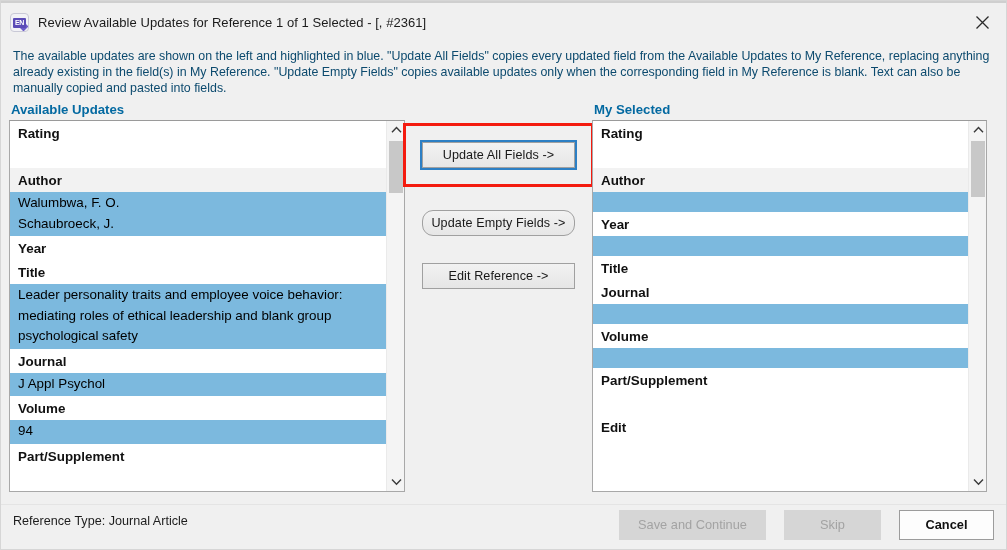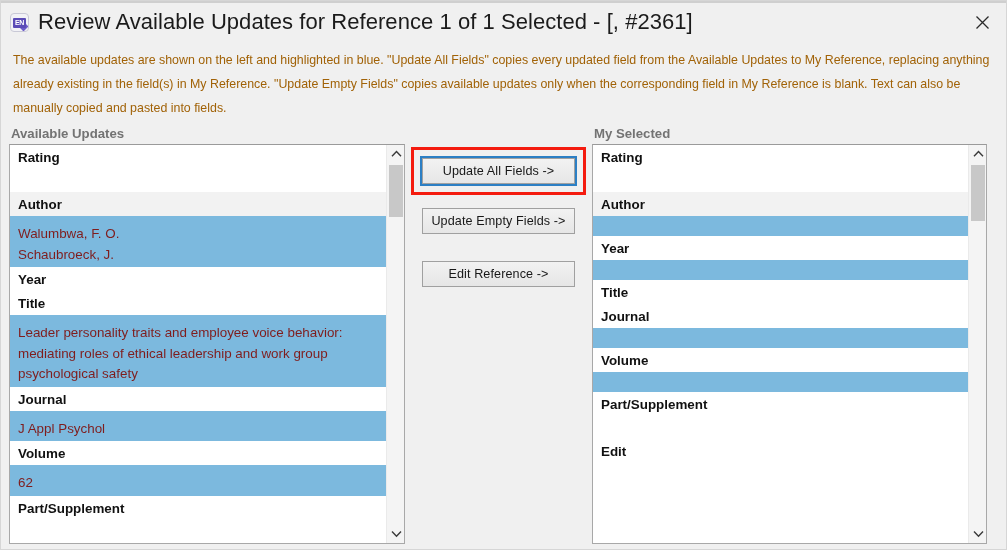--- a/index.html
+++ b/index.html
@@ -60,21 +60,21 @@
   }
   #app-icon .en-tail {
     position: absolute;
     right: 1px; bottom: 1px;
     width: 7px; height: 7px;
     background: #6d5cc9;
     transform: rotate(45deg);
     border-radius: 1px;
   }
   #title-text {
-    font-size: 22px;
+    font-size: 13px;
     color: #1b1b1b;
     white-space: nowrap;
     letter-spacing: 0.05px;
   }
   #close-button {
     position: absolute;
     right: 0px; top: -2px;
     width: 47px; height: 42px;
     display: flex;
     align-items: center;
@@ -83,22 +83,22 @@
     background: transparent;
     border: none;
   }
   #close-button svg { display: block; }
 
   
   #description {
     flex: 0 0 auto;
     padding: 7px 12px 0 12px;
     font-size: 12.4px;
-    line-height: 24px;
-    color: #a16207;
+    line-height: 16px;
+    color: #0c4a6e;
   }
 
   
   #body-area {
     flex: 1 1 auto;
     position: relative;
     padding: 0 8px;
     display: flex;
   }
 
@@ -106,21 +106,21 @@
     display: flex;
     flex-direction: column;
   }
   .col-left  { width: 396px; }
   .col-mid   { width: 187px; }
   .col-right { width: 395px; }
 
   .col-label {
     font-size: 13.2px;
     font-weight: bold;
-    color: #737373;
+    color: #0369a1;
     padding: 6px 0 3px 2px;
     height: 24px;
   }
 
   .field-list {
     flex: 1 1 auto;
     background: #ffffff;
     border: 1px solid #a8a8a8;
     border-top-color: #9a9a9a;
     position: relative;
@@ -139,22 +139,22 @@
     font-size: 13.4px;
     font-weight: bold;
     color: #111;
     padding: 4px 0 3px 8px;
     line-height: 17px;
     background: #ffffff;
   }
   .fld-label.shaded { background: #f2f2f2; }
   .fld-value {
     font-size: 13.4px;
-    color: #7f1d1d;
-    padding: 8px 0 2px 8px;
+    color: #000000;
+    padding: 1px 0 2px 8px;
     line-height: 20.5px;
     min-height: 23px;
     white-space: pre-line;
   }
   .fld-value.hl { background: #7cb9de; }
   .fld-value.empty-hl { background: #7cb9de; min-height: 20px; }
   .fld-value.blank { background: #ffffff; min-height: 23px; }
 
   
   .vscroll {
@@ -196,29 +196,29 @@
     color: #181818;
     font-family: "Liberation Sans", sans-serif;
     cursor: pointer;
     display: flex;
     align-items: center;
     justify-content: center;
     letter-spacing: 0.1px;
   }
   #btn-update-all-wrap {
     position: relative;
-    padding: 8px;
+    padding: 16px;
     border: 3px solid #f41b0f;
     margin-bottom: 2px;
   }
   #btn-update-all {
     outline: 2px solid #2c7fc4;
     outline-offset: 0px;
   }
-  #btn-update-empty { margin-top: 11px; }
+  #btn-update-empty { margin-top: 21px; border-radius: 11px; }
   #btn-edit-reference { margin-top: 27px; }
 
   
   #footer {
     flex: 0 0 auto;
     height: 50px;
     position: relative;
     padding: 0 12px;
     display: flex;
     align-items: flex-start;
@@ -295,29 +295,29 @@
             <div class="fld">
               <div class="fld-label shaded">Author</div>
               <div class="fld-value hl">Walumbwa, F. O.
 Schaubroeck, J.</div>
             </div>
             <div class="fld">
               <div class="fld-label">Year</div>
             </div>
             <div class="fld">
               <div class="fld-label">Title</div>
-              <div class="fld-value hl">Leader personality traits and employee voice behavior: mediating roles of ethical leadership and work group psychological safety</div>
+              <div class="fld-value hl">Leader personality traits and employee voice behavior: mediating roles of ethical leadership and blank group psychological safety</div>
             </div>
             <div class="fld">
               <div class="fld-label">Journal</div>
               <div class="fld-value hl">J Appl Psychol</div>
             </div>
             <div class="fld">
               <div class="fld-label">Volume</div>
-              <div class="fld-value hl">62</div>
+              <div class="fld-value hl">94</div>
             </div>
             <div class="fld">
               <div class="fld-label">Part/Supplement</div>
               <div class="fld-value blank"></div>
             </div>
           </div>
         <div class="vscroll">
           <div class="arrow up">
             <svg width="11" height="8" viewBox="0 0 11 8" aria-hidden="true">
                 <path d="M1 6.2 L5.5 1.6 L10 6.2" stroke="#3a3a3a" stroke-width="1.4" fill="none"></path>

